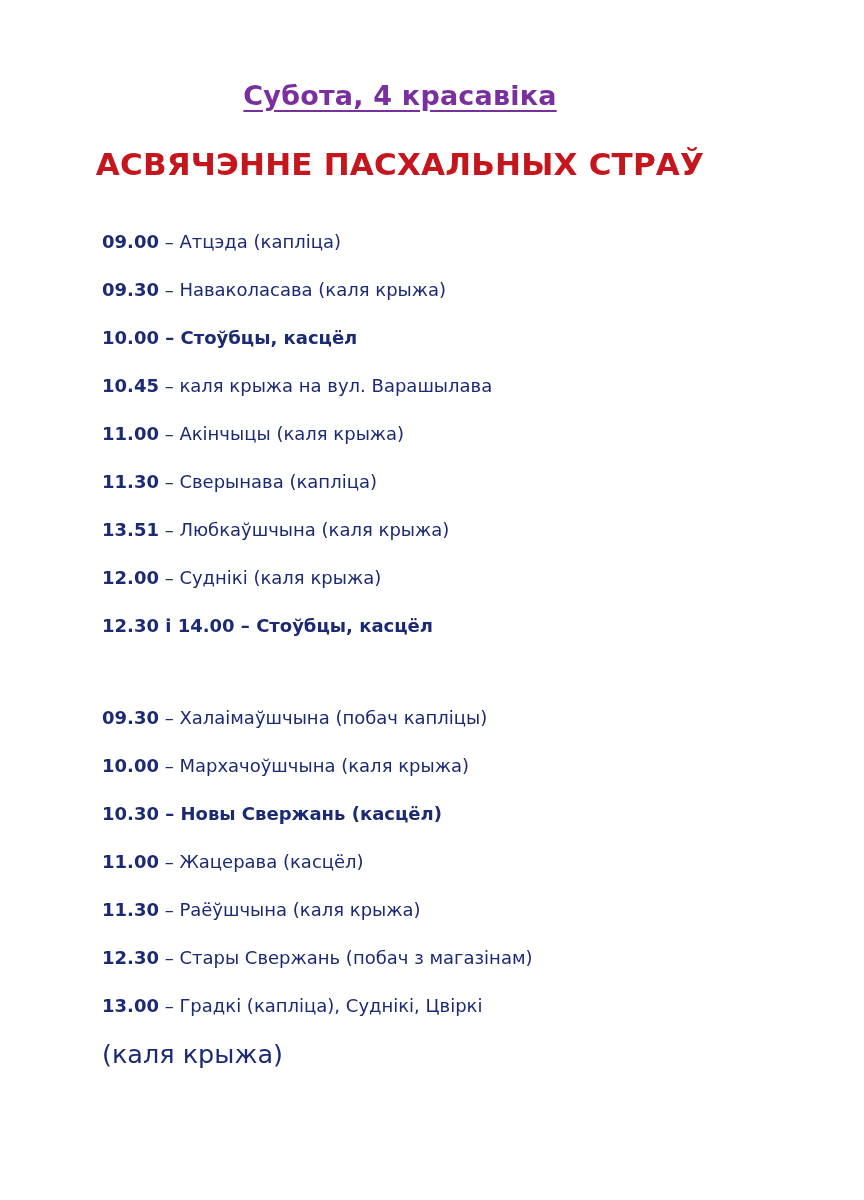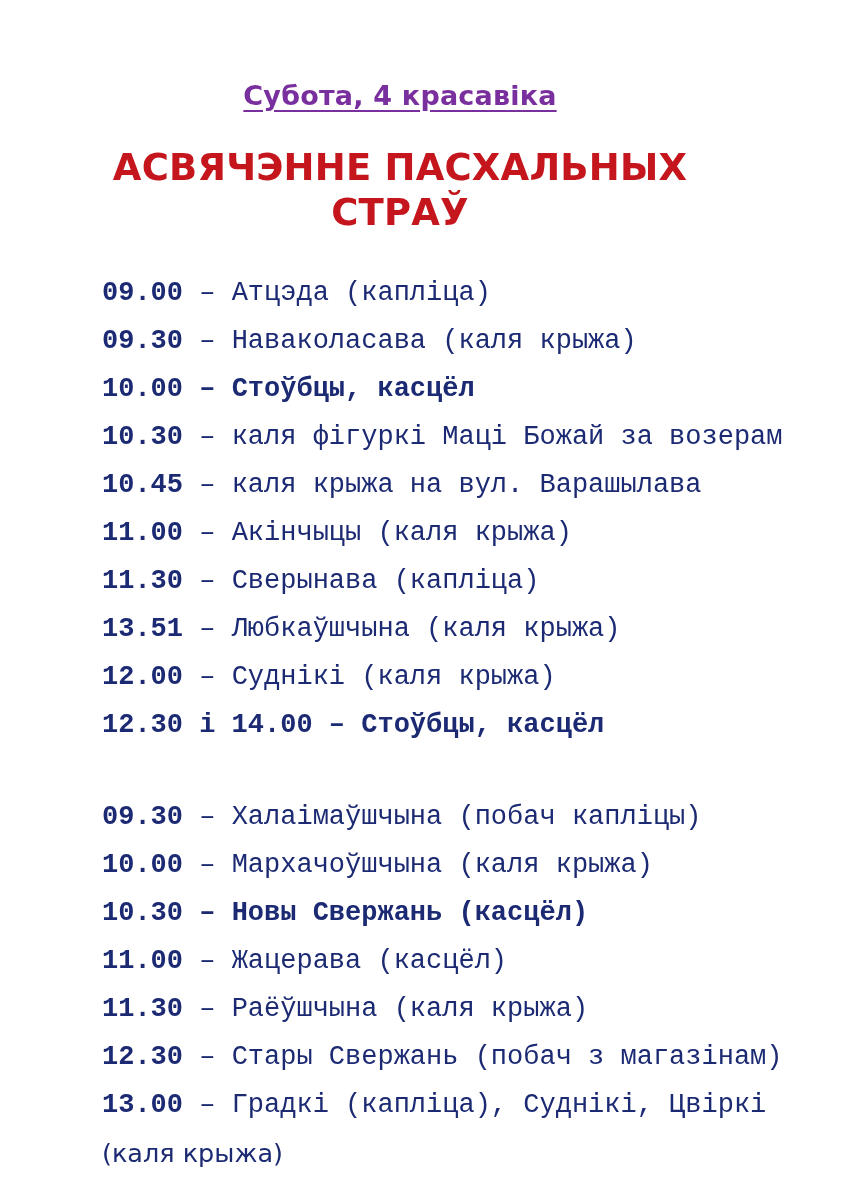--- a/index.html
+++ b/index.html
@@ -27,42 +27,41 @@
     font-weight: bold;
     color: #7a2f9e;
     text-decoration: underline;
     text-underline-offset: 5px;
     letter-spacing: 0.2px;
     margin: 18px 0 0 0;
     line-height: 1.2;
   }
   .title-heading {
     text-align: center;
-    font-size: 37px;
+    font-size: 31px;
     font-weight: bold;
     color: #c4161c;
     letter-spacing: 0.2px;
     margin: 34px 0 0 0;
     line-height: 1.2;
   }
   .schedule {
     margin: 34px 0 0 0;
     padding: 0;
     list-style: none;
   }
   .schedule.second {
     margin-top: 44px;
   }
   .entry {
-    font-size: 27px;
+    font-size: 18px;
     line-height: 48px;
     color: #1b2a73;
     white-space: nowrap;
     padding-left: 32px;
-    font-family: Liberation Mono, monospace;
   }
   .entry .time {
     font-weight: bold;
   }
   .entry .sep {
     font-weight: normal;
   }
   .entry .place {
     font-weight: normal;
   }
@@ -84,21 +83,20 @@
 <div class="page">
 
   <h1 class="date-heading">Субота, 4 красавіка</h1>
 
   <h2 class="title-heading">АСВЯЧЭННЕ ПАСХАЛЬНЫХ СТРАЎ</h2>
 
   <ul class="schedule first">
       <li class="entry"><span class="time">09.00</span><span class="sep"> – </span><span class="place">Атцэда (капліца)</span></li>
       <li class="entry"><span class="time">09.30</span><span class="sep"> – </span><span class="place">Наваколасава (каля крыжа)</span></li>
       <li class="entry bold"><span class="time">10.00</span><span class="sep"> – </span><span class="place">Стоўбцы, касцёл</span></li>
-      <li class="entry"><span class="time">10.30</span><span class="sep"> – </span><span class="place">каля фігуркі Маці Божай за возерам</span></li>
       <li class="entry"><span class="time">10.45</span><span class="sep"> – </span><span class="place">каля крыжа на вул. Варашылава</span></li>
       <li class="entry"><span class="time">11.00</span><span class="sep"> – </span><span class="place">Акінчыцы (каля крыжа)</span></li>
       <li class="entry"><span class="time">11.30</span><span class="sep"> – </span><span class="place">Сверынава (капліца)</span></li>
       <li class="entry"><span class="time">13.51</span><span class="sep"> – </span><span class="place">Любкаўшчына (каля крыжа)</span></li>
       <li class="entry"><span class="time">12.00</span><span class="sep"> – </span><span class="place">Суднікі (каля крыжа)</span></li>
       <li class="entry bold"><span class="time">12.30 і 14.00</span><span class="sep"> – </span><span class="place">Стоўбцы, касцёл</span></li>
     </ul>
 
   <ul class="schedule second">
       <li class="entry"><span class="time">09.30</span><span class="sep"> – </span><span class="place">Халаімаўшчына (побач капліцы)</span></li>

